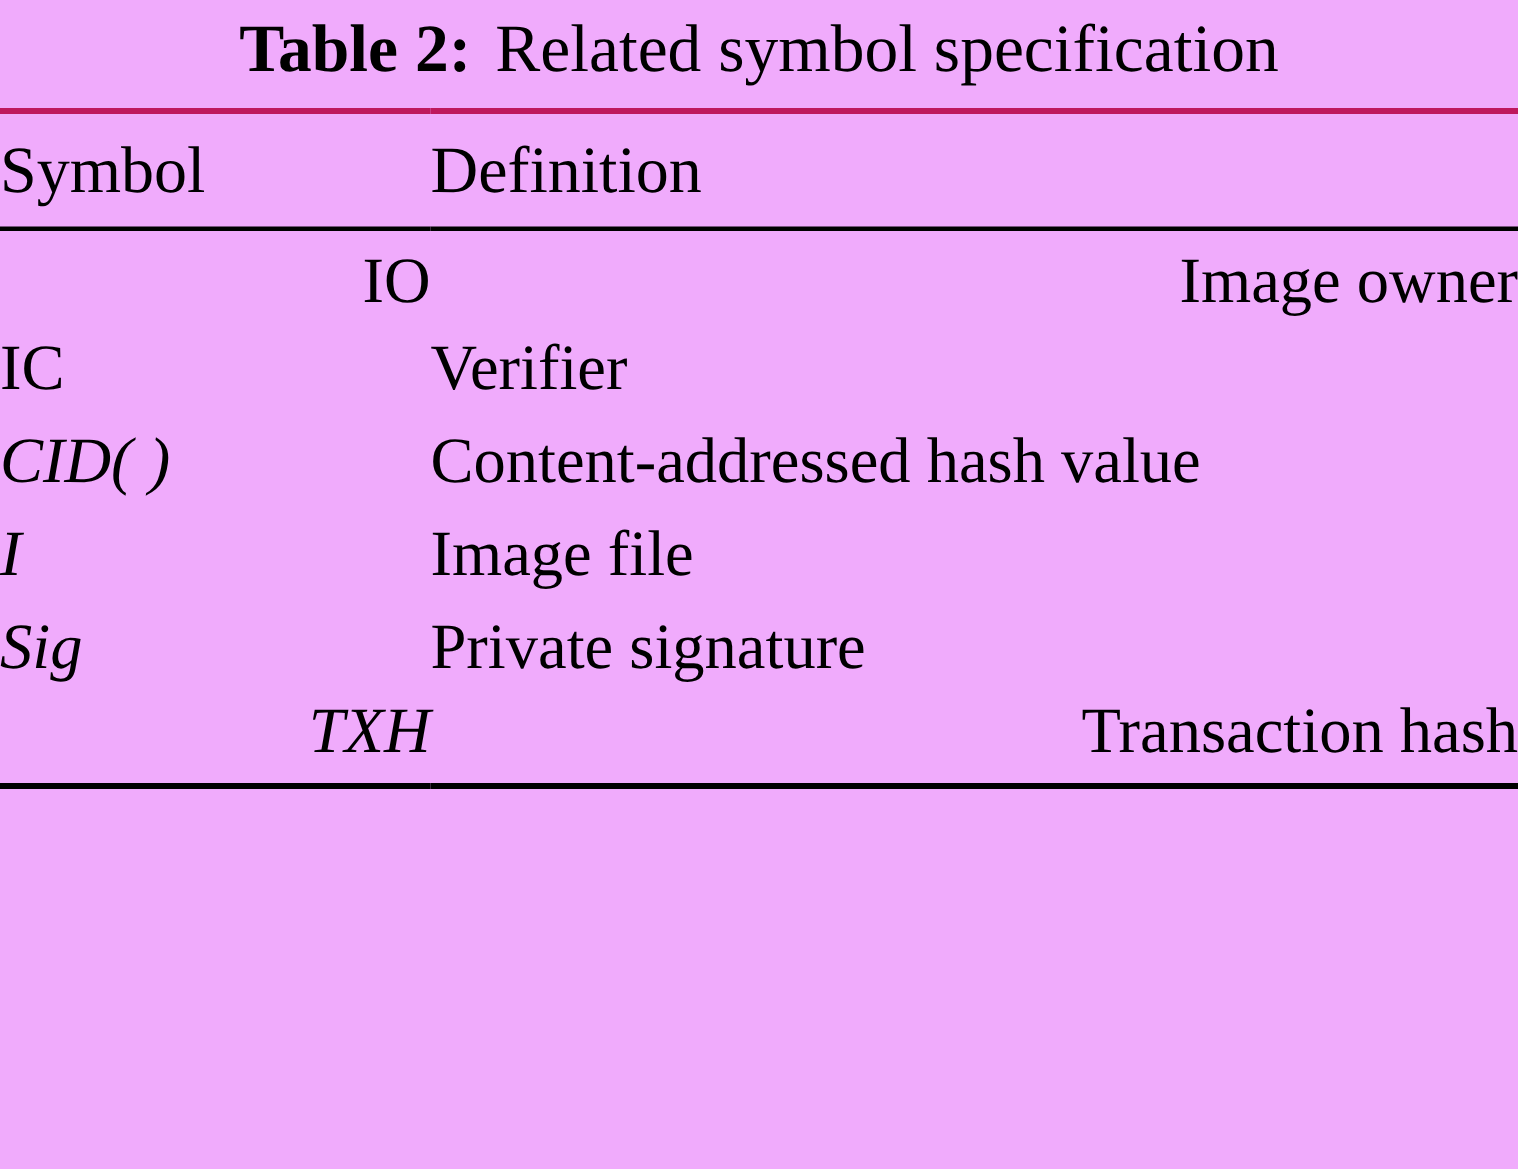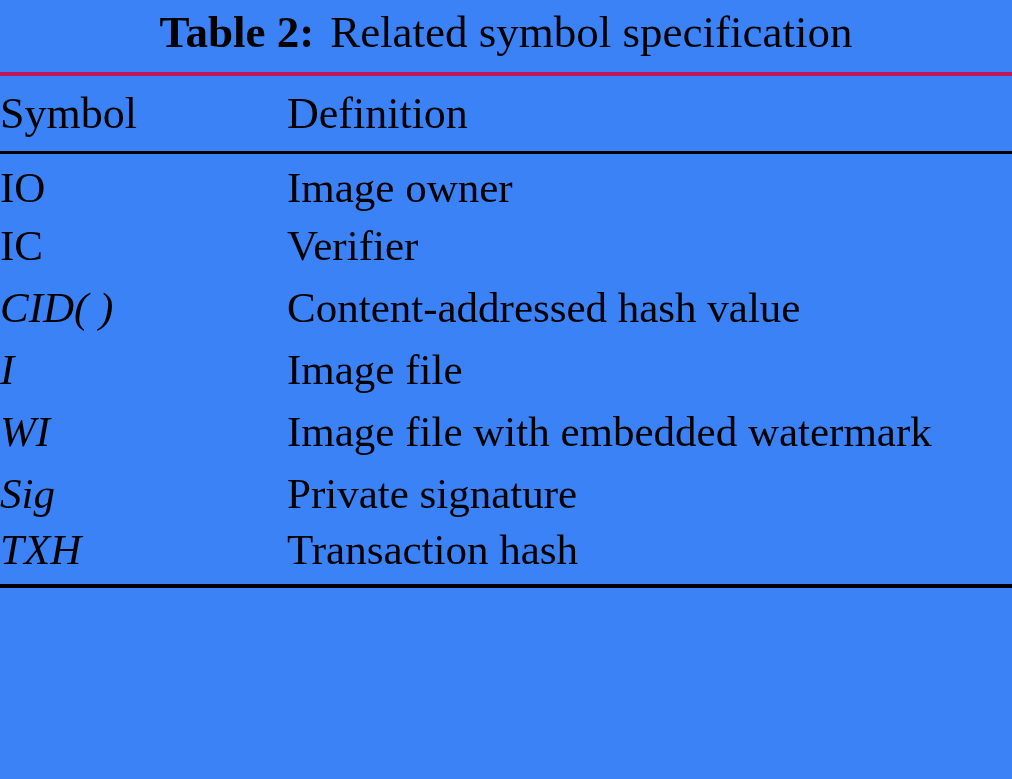--- a/index.html
+++ b/index.html
@@ -1,20 +1,20 @@
 <!DOCTYPE html>
 <html><head>
 <meta charset="utf-8">
 <style>
   * { margin: 0; padding: 0; box-sizing: border-box; }
   html, body { background: #ffffff; }
   .page {
     width: 1012px;
     height: 779px;
-    background: #3b82f6;
+    background: #f0abfc;
     color: #000000;
     font-family: "Liberation Serif", "DejaVu Serif", serif;
     overflow: hidden;
     position: relative;
   }
   .caption {
     text-align: center;
     font-size: 45px;
     line-height: 1.0;
     padding-top: 10px;
@@ -46,22 +46,22 @@
     height: 62px;
   }
   table.symbol-table td {
     font-size: 43px;
     vertical-align: middle;
     padding: 0;
     white-space: nowrap;
   }
   .col-symbol { width: 287px; }
   th.col-symbol, td.symbol-cell { padding-left: 5px; }
-  tbody tr:first-child td { padding-top: 8px; }
-  tbody tr:last-child td { padding-bottom: 10px; }
+  tbody tr:first-child td { padding-top: 8px; text-align: right; }
+  tbody tr:last-child td { padding-bottom: 10px; text-align: right; }
   .sym { font-style: normal; }
   .sym.italic { font-style: italic; }
   .subscript {
     font-size: 62%;
     font-style: normal;
     vertical-align: baseline;
     position: relative;
     top: 0.28em;
     line-height: 0;
   }
@@ -93,24 +93,20 @@
         </tr>
         <tr>
           <td class="symbol-cell"><span class="sym italic">CID( )</span></td>
           <td class="definition-cell">Content-addressed hash value</td>
         </tr>
         <tr>
           <td class="symbol-cell"><span class="sym italic">I</span></td>
           <td class="definition-cell">Image file</td>
         </tr>
         <tr>
-          <td class="symbol-cell"><span class="sym italic">WI</span></td>
-          <td class="definition-cell">Image file with embedded watermark</td>
-        </tr>
-        <tr>
           <td class="symbol-cell"><span class="sym italic">Sig</span></td>
           <td class="definition-cell">Private signature</td>
         </tr>
         <tr>
           <td class="symbol-cell"><span class="sym italic">TXH</span></td>
           <td class="definition-cell">Transaction hash</td>
         </tr>
       </tbody>
   </table>
 

